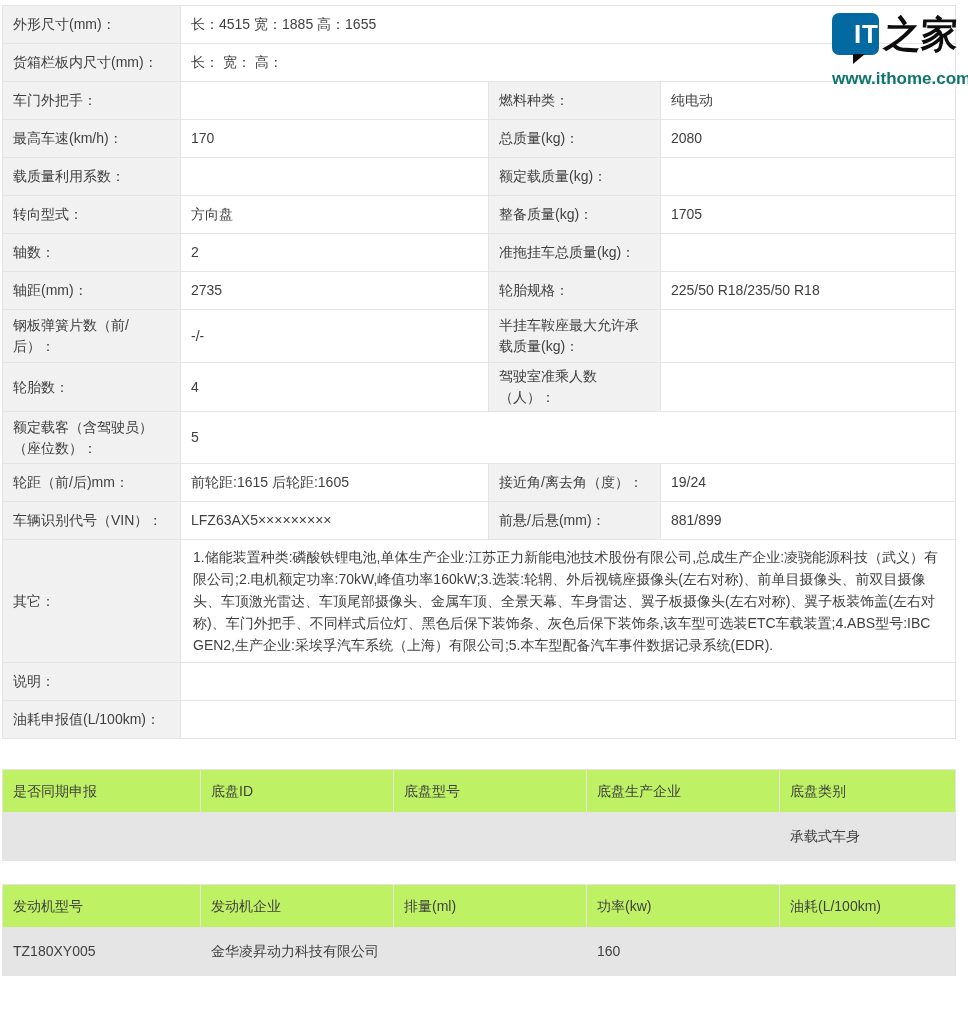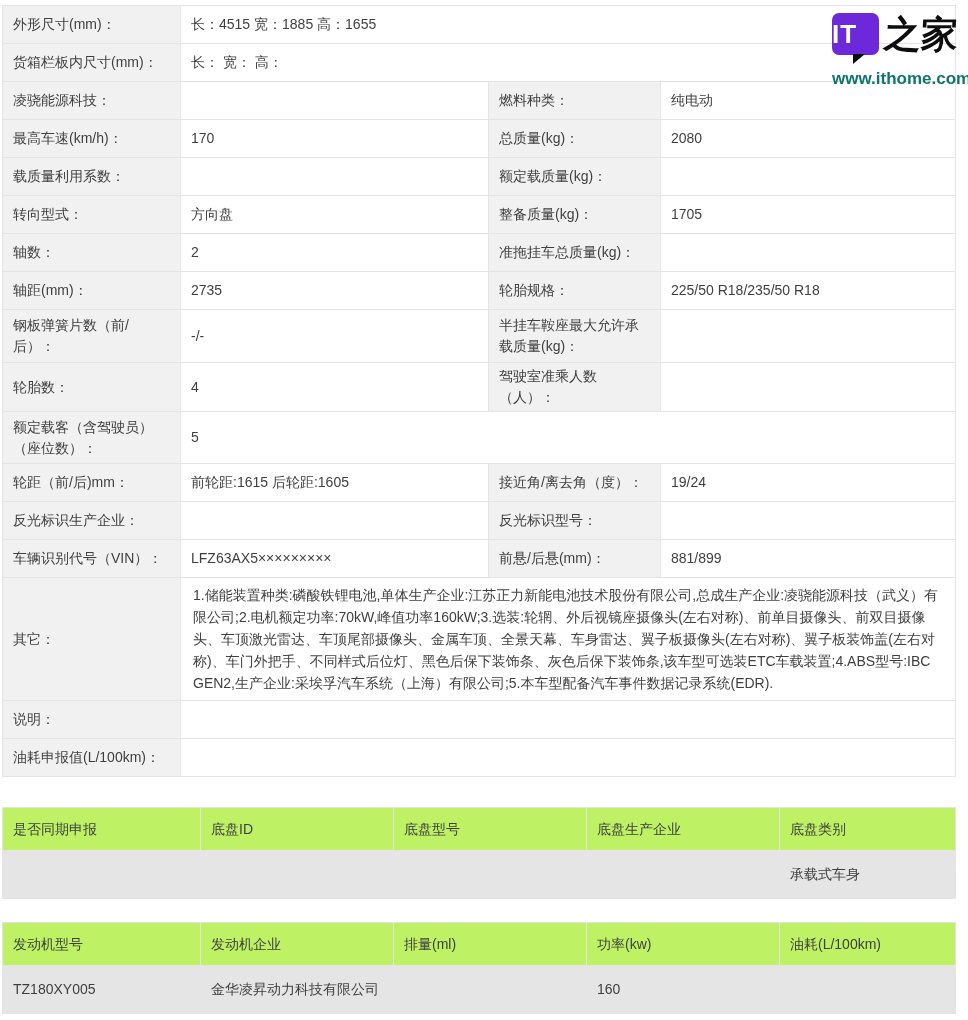--- a/index.html
+++ b/index.html
@@ -31,23 +31,23 @@
 
   .t2{margin-top:30px;}
   .t3{margin-top:23px;}
   .ghead td{background:#bef264;height:36px;}
   .gdata td{height:41px;background:#e5e5e5;}
 
   
   .watermark{position:absolute;top:8px;right:0;width:126px;text-align:right;pointer-events:none;}
   .logo-row{display:flex;align-items:center;justify-content:flex-end;gap:5px;}
   .bubble{
-    position:relative;width:47px;height:42px;background:#6d28d9;border-radius:7px;
+    position:relative;width:47px;height:42px;background:#0369a1;border-radius:7px;
     color:#ffffff;font-weight:bold;font-size:26px;letter-spacing:1px;
-    display:flex;align-items:center;justify-content:flex-start;
+    display:flex;align-items:center;justify-content:flex-end;
   }
   .bubble::after{
     content:"";position:absolute;bottom:-9px;left:21px;width:0;height:0;
     border-top:10px solid #0d0d0d;border-right:12px solid transparent;
   }
   .zhijia{font-size:37px;font-weight:bold;color:#0d0d0d;line-height:1;transform:skewX(-3deg);}
   .logo-url{font-weight:bold;font-size:17px;color:#0f766e;margin-top:14px;}
 </style>
 </head>
 <body>
@@ -64,21 +64,21 @@
     <tbody>
       <tr class="h38">
         <td class="lbl">外形尺寸(mm)：</td>
         <td colspan="3">长：4515 宽：1885 高：1655</td>
       </tr>
       <tr class="h38">
         <td class="lbl">货箱栏板内尺寸(mm)：</td>
         <td colspan="3">长： 宽： 高：</td>
       </tr>
       <tr class="h38">
-        <td class="lbl">凌骁能源科技：</td>
+        <td class="lbl">车门外把手：</td>
         <td></td>
         <td class="lbl">燃料种类：</td>
         <td>纯电动</td>
       </tr>
       <tr class="h38">
         <td class="lbl">最高车速(km/h)：</td>
         <td>170</td>
         <td class="lbl">总质量(kg)：</td>
         <td>2080</td>
       </tr>
@@ -120,26 +120,20 @@
       </tr>
       <tr class="h52">
         <td class="lbl">额定载客（含驾驶员）（座位数）：</td>
         <td colspan="3">5</td>
       </tr>
       <tr class="h38">
         <td class="lbl">轮距（前/后)mm：</td>
         <td>前轮距:1615 后轮距:1605</td>
         <td class="lbl">接近角/离去角（度）：</td>
         <td>19/24</td>
-      </tr>
-      <tr class="h38">
-        <td class="lbl">反光标识生产企业：</td>
-        <td></td>
-        <td class="lbl">反光标识型号：</td>
-        <td></td>
       </tr>
       <tr class="h38">
         <td class="lbl">车辆识别代号（VIN）：</td>
         <td>LFZ63AX5×××××××××</td>
         <td class="lbl">前悬/后悬(mm)：</td>
         <td>881/899</td>
       </tr>
       <tr class="h119">
         <td class="lbl">其它：</td>
         <td colspan="3" class="other-val">1.储能装置种类:磷酸铁锂电池,单体生产企业:江苏正力新能电池技术股份有限公司,总成生产企业:凌骁能源科技（武义）有限公司;2.电机额定功率:70kW,峰值功率160kW;3.选装:轮辋、外后视镜座摄像头(左右对称)、前单目摄像头、前双目摄像头、车顶激光雷达、车顶尾部摄像头、金属车顶、全景天幕、车身雷达、翼子板摄像头(左右对称)、翼子板装饰盖(左右对称)、车门外把手、不同样式后位灯、黑色后保下装饰条、灰色后保下装饰条,该车型可选装ETC车载装置;4.ABS型号:IBC GEN2,生产企业:采埃孚汽车系统（上海）有限公司;5.本车型配备汽车事件数据记录系统(EDR).</td>

